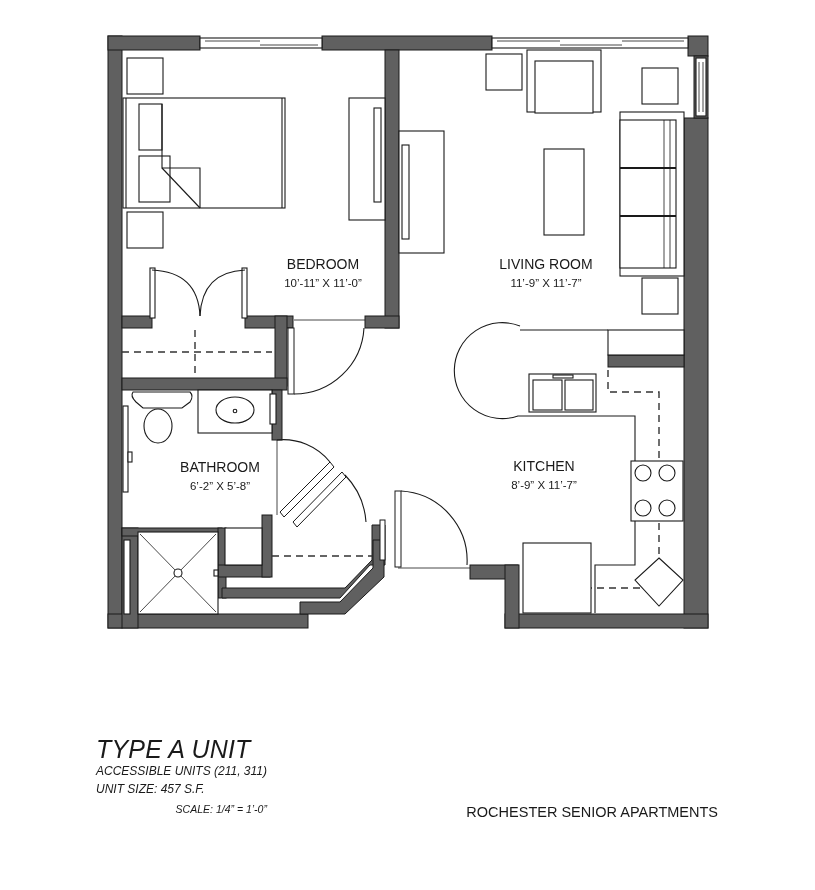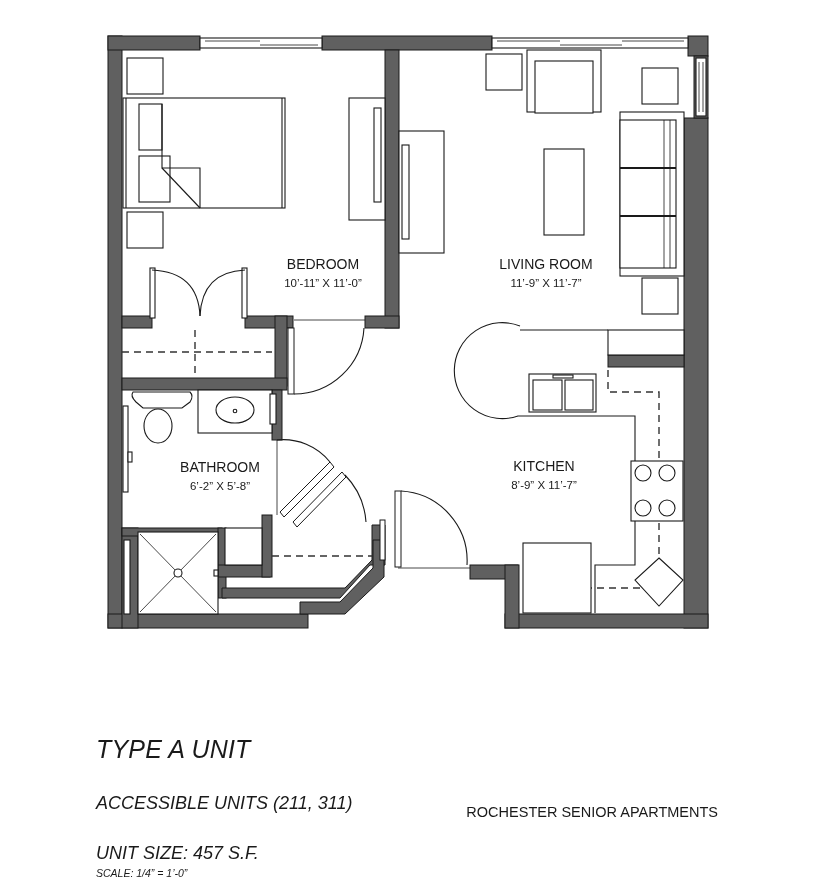--- a/index.html
+++ b/index.html
@@ -8,22 +8,22 @@
     .wall { fill: #606060; stroke: #1a1a1a; stroke-width: 1; }
     .furn { fill: #ffffff; stroke: #1a1a1a; stroke-width: 1.1; }
     .line { fill: none; stroke: #1a1a1a; stroke-width: 1.1; }
     .thin { fill: none; stroke: #1a1a1a; stroke-width: 0.8; }
     .dash { fill: none; stroke: #333; stroke-width: 1.4; stroke-dasharray: 7 5; }
     .door { fill: #ffffff; stroke: #1a1a1a; stroke-width: 1; }
     .room-label { font-family: "Liberation Sans", sans-serif; font-size: 14px; fill: #1a1a1a; text-anchor: middle; }
     .room-dim { font-family: "Liberation Sans", sans-serif; font-size: 11.5px; fill: #1a1a1a; text-anchor: middle; }
     .title-block { position: absolute; left: 96px; top: 736px; font-style: italic; }
     .title { font-size: 25px; line-height: 26px; letter-spacing: 0.2px; }
-    .subtitle { font-size: 18px; line-height: 18px; margin-top: 32px; }
-    .scale { font-size: 10.5px; line-height: 14px; margin-top: 4px; }
+    .subtitle { font-size: 12px; line-height: 18px; }
+    .scale { font-size: 10.5px; line-height: 14px; margin-top: 4px; text-align: right; }
     .project-block { position: absolute; right: 97px; top: 803px; text-align: right; }
     .project { font-size: 14.5px; line-height: 18px; }
     .note { font-size: 9.5px; line-height: 13px; margin-top: 2px; }
   </style>
 </head>
 <body>
 
 <svg id="plan" width="815" height="890" viewBox="0 0 815 890" xmlns="http://www.w3.org/2000/svg">
 
   <g>

